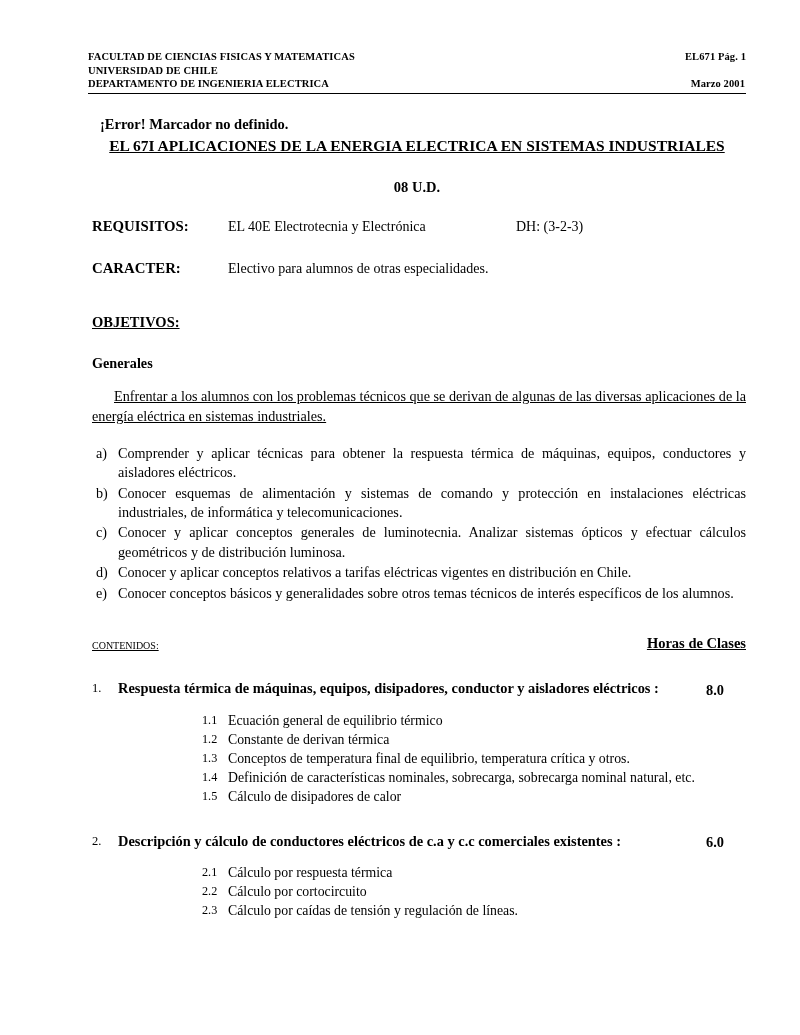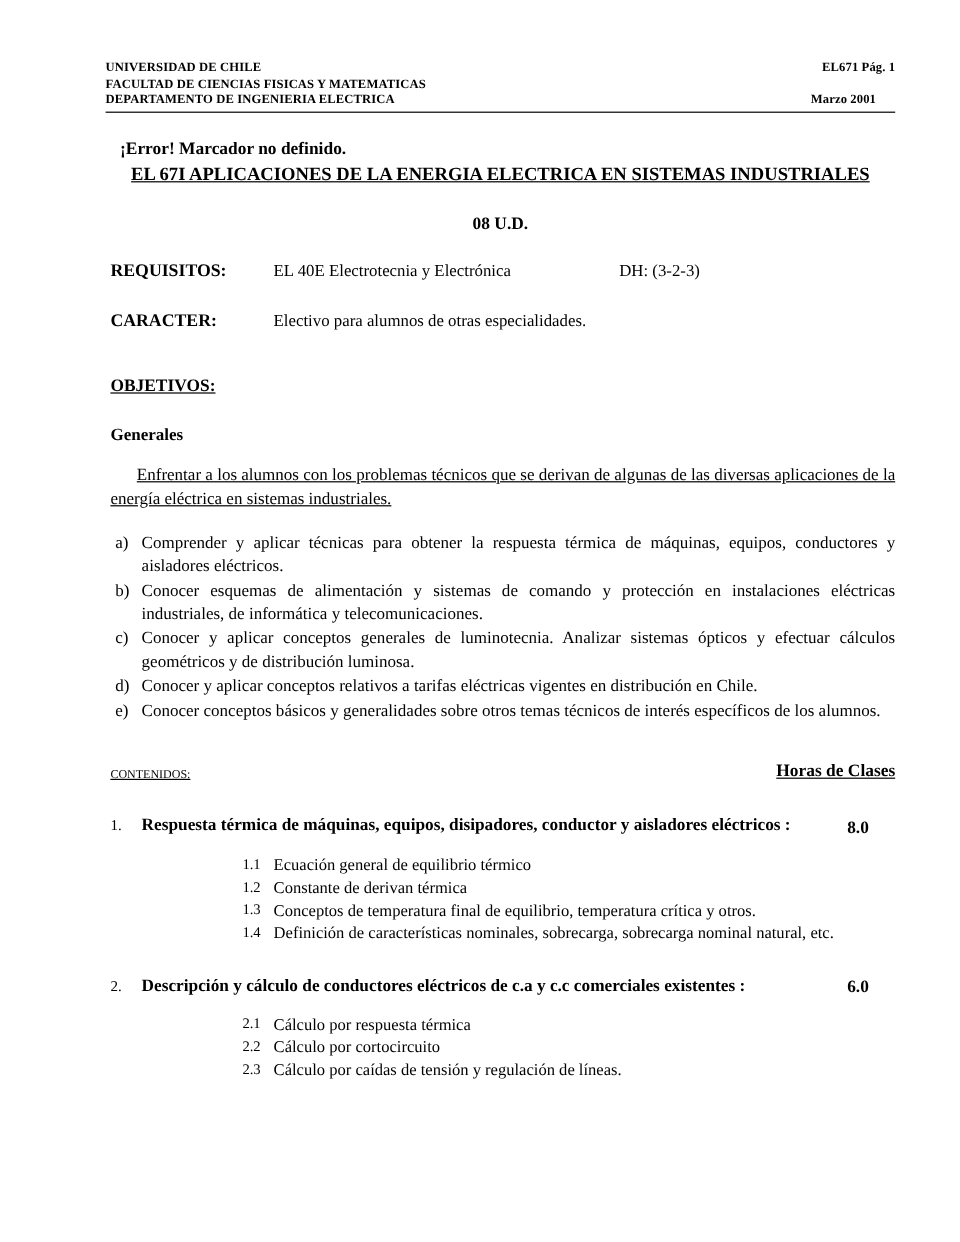--- a/index.html
+++ b/index.html
@@ -36,21 +36,21 @@
   .hdr-left { display: block; }
   .hdr-right-1 {
     position: absolute;
     right: 0;
     top: 0;
     font-size: 10.5px;
     font-weight: bold;
   }
   .hdr-right-2 {
     position: absolute;
-    right: 16px;
+    right: 1px;
     top: 27px;
     font-size: 10.5px;
     font-weight: bold;
   }
   .rule {
     border: none;
     border-top: 1.2px solid #000;
     margin: 2px 0 0 0;
     width: 100%;
   }
@@ -209,22 +209,22 @@
     font-size: 12.2px;
   }
 </style>
 </head>
 <body>
 
 <div class="page">
   <div class="content">
 
     <div class="hdr">
+      <span class="hdr-left">FACULTAD DE CIENCIAS FISICAS Y MATEMATICAS</span>
       <span class="hdr-left">UNIVERSIDAD DE CHILE</span>
-      <span class="hdr-left">FACULTAD DE CIENCIAS FISICAS Y MATEMATICAS</span>
       <span class="hdr-left">DEPARTAMENTO DE INGENIERIA ELECTRICA</span>
       <span class="hdr-right-1">EL671  Pág. 1</span>
       <span class="hdr-right-2">Marzo 2001</span>
     </div>
     <hr class="rule">
 
     <div class="err-line">¡Error! Marcador no definido.</div>
     <div class="course-title">EL 67I APLICACIONES DE LA ENERGIA ELECTRICA EN SISTEMAS INDUSTRIALES</div>
     <div class="ud">08 U.D.</div>
 
@@ -286,20 +286,24 @@
         <span>Constante de derivan térmica</span>
       </div>
       <div class="subitem">
         <span class="snum">1.3</span>
         <span>Conceptos de temperatura final de equilibrio, temperatura crítica y otros.</span>
       </div>
       <div class="subitem">
         <span class="snum">1.4</span>
         <span>Definición de características nominales, sobrecarga, sobrecarga nominal natural, etc.</span>
       </div>
+      <div class="subitem">
+        <span class="snum">1.5</span>
+        <span>Cálculo de disipadores de calor</span>
+      </div>
     </div>
 
     <div class="topic">
       <span class="topic-num">2.</span>
       <div class="topic-title">Descripción  y  cálculo de conductores eléctricos de c.a y c.c comerciales existentes :</div>
       <span class="topic-hours">6.0</span>
     </div>
     <div class="sublist">
       <div class="subitem">
         <span class="snum">2.1</span>

